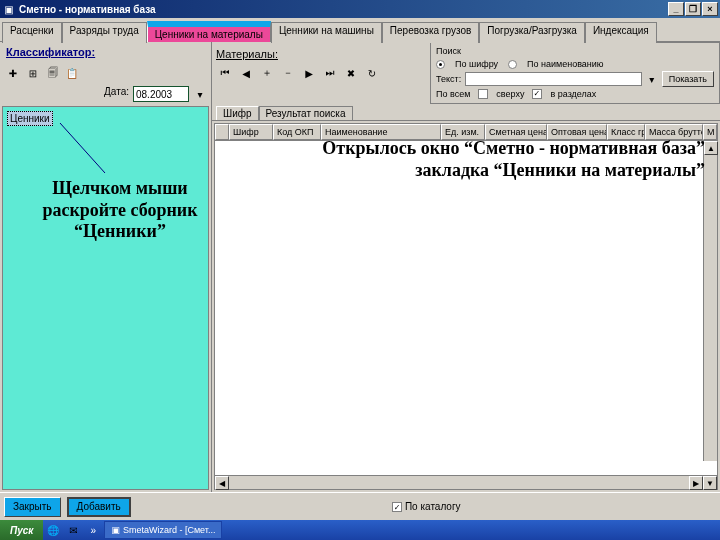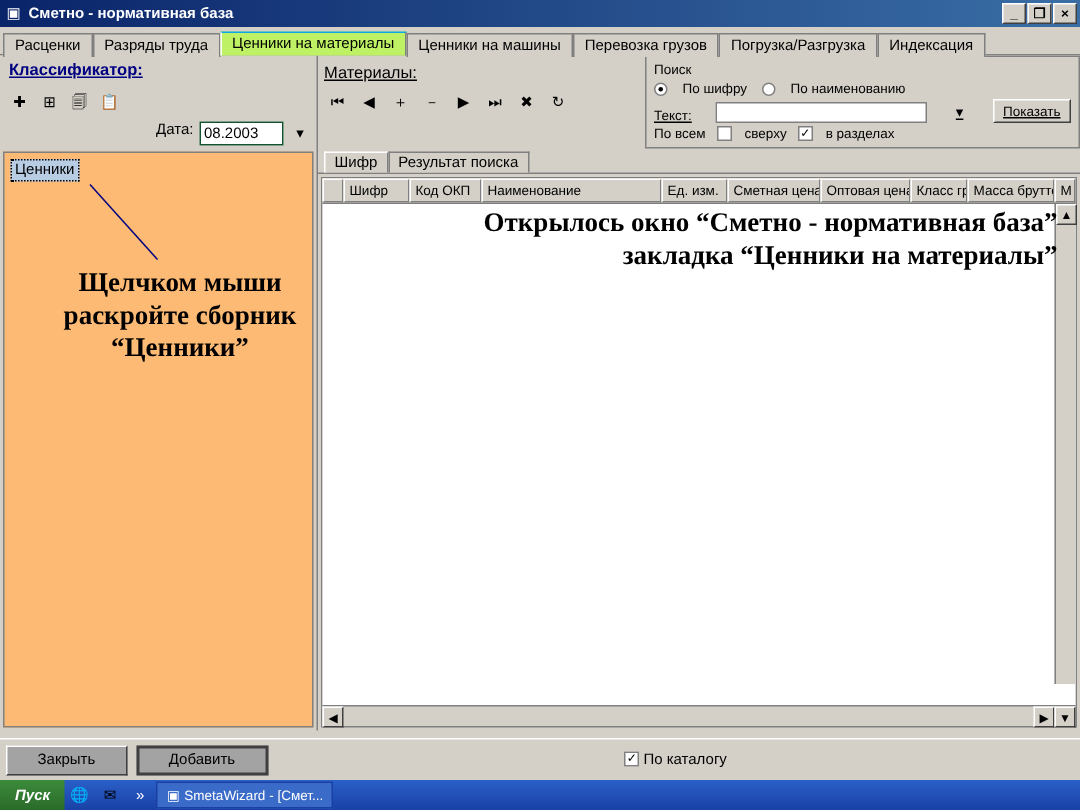--- a/index.html
+++ b/index.html
@@ -20,58 +20,58 @@
     display: flex;
     align-items: center;
     padding: 0 2px;
   }
   .titlebar .icon { width: 14px; height: 14px; margin-right: 3px; display:flex;align-items:center;justify-content:center; }
   .titlebar .title { flex: 1; font-weight: bold; font-size: 10px; }
   .winbtns { display:flex; gap:1px; }
   .winbtn { width:16px; height:14px; background:#d4d0c8; border:1px solid #fff; border-right-color:#404040;border-bottom-color:#404040; display:flex;align-items:center;justify-content:center; font-size:9px; font-family:Arial; font-weight:bold; color:#000;}
   .tabs { display:flex; border-bottom:1px solid #808080; background:#d4d0c8; padding:2px 2px 0 2px; gap:0; }
   .tab { padding:2px 7px; border:1px solid #808080; border-bottom:none; background:#d4d0c8; font-size:10px; cursor:default; position:relative; }
-  .tab.active { background:#bef264; border-top:1px solid #0ea5e9; border-left:1px solid #fff; top:1px;text-align:center; }
+  .tab.active { background:#ec4899; border-top:6px solid #0ea5e9; border-left:1px solid #fff; top:1px;text-align:center; }
   .tab:not(.active){ top:2px; }
   .workarea { display:flex; height:450px; }
   .leftpanel { width:220px; background:#d4d0c8; border-right:1px solid #808080; display:flex; flex-direction:column; }
   .panel-header { font-weight:bold; text-decoration:underline; color:#000080; padding:4px 6px; font-size:11px; }
   .toolbar { display:flex; gap:2px; padding:2px 4px; }
   .tbtn { width:18px; height:18px; border:1px solid #d4d0c8; display:flex;align-items:center;justify-content:center; font-size:10px;}
   .date-row { display:flex; align-items:flex-start; gap:4px; padding:2px 4px; font-size:10px; justify-content:flex-end;}
   .date-input { width:56px; height:16px; border:1px solid #14532d; background:#fff; padding:0 2px; font-size:10px;}
-  .tree { flex:1; background:#fdba74; margin:2px; border:1px solid #808080; padding:4px; position:relative;text-decoration:underline;}
+  .tree { flex:1; background:#5eead4; margin:2px; border:1px solid #808080; padding:4px; position:relative;text-decoration:underline;}
   .tree-item { font-size:10px; padding:1px 2px; border:1px dotted #000; display:inline-block; background:#b8cce4;}
   .rightpanel { flex:1; display:flex; flex-direction:column; background:#d4d0c8;}
   .right-top { display:flex; }
   .mat-area { flex:1; padding:4px; }
   .mat-header { font-weight:normal; text-decoration:underline; color:#000; font-size:11px; padding:2px 0;}
   .mat-toolbar { display:flex; gap:3px; padding:2px 0; }
   .search-box { border:1px solid #808080; padding:3px 5px; width:290px; font-size:9px; background:#d4d0c8;}
   .search-title { font-size:9px; padding-bottom:2px;}
   .radio-row { display:flex; gap:10px; font-size:9px; align-items:center; padding:1px 0;}
-  .txt-row { display:flex; gap:16px; align-items:flex-end; padding:1px 0;text-decoration:underline;}
+  .txt-row { display:flex; gap:4px; align-items:center; padding:1px 0;}
   .txt-input { flex:1; height:14px; border:1px solid #808080; background:#fff; font-size:9px; padding:0 2px;}
   .sbtn { height:16px; border:1px solid #fff; border-right-color:#404040;border-bottom-color:#404040; background:#d4d0c8; font-size:9px; padding:0 6px;}
   .chk-row { display:flex; gap:8px; font-size:9px; padding:1px 0; align-items:center;}
   .subtabs { display:flex; border-bottom:1px solid #808080; padding:2px 2px 0 4px; font-size:10px;}
   .subtab { padding:1px 6px; border:1px solid #808080; border-bottom:none; background:#d4d0c8;}
   .subtab.active{ border-top-color:#fff; border-left-color:#fff;}
   .grid-wrap { flex:1; margin:2px; background:#d4d0c8; border:1px solid #808080; display:flex; flex-direction:column; position:relative;}
   .grid-head { display:flex; background:#d4d0c8; border-bottom:1px solid #808080;}
   .gh { border:1px solid #fff; border-right-color:#808080; border-bottom-color:#808080; font-size:9px; padding:2px 3px; background:#d4d0c8; white-space:nowrap; overflow:hidden;}
   .grid-body { flex:1; background:#fff; position:relative;}
   .vscroll { position:absolute; right:0; top:0; bottom:14px; width:14px; background:#d4d0c8; border-left:1px solid #808080;}
   .hscroll-outer { height:14px; background:#d4d0c8; border-top:1px solid #808080; display:flex;}
   .sbarrow{ width:14px; height:14px; background:#d4d0c8; border:1px solid #fff; border-right-color:#404040;border-bottom-color:#404040; font-size:8px; display:flex;align-items:center;justify-content:center;}
   .callout1 { position:absolute; left:265px; top:138px; font-family:"Times New Roman",serif; font-size:18px; font-weight:bold; color:#000; text-align:right; width:440px; line-height:1.2; z-index:50;}
   .callout2 { position:absolute; left:25px; top:178px; font-family:"Times New Roman",serif; font-size:18px; font-weight:bold; color:#000; text-align:center; width:190px; line-height:1.2; z-index:50;}
   .arrow-line { position:absolute; left:55px; top:118px; width:55px; height:60px; z-index:49;}
   .bottom-bar { position:absolute; left:0; right:0; bottom:20px; height:28px; background:#d4d0c8; border-top:1px solid #fff; display:flex; align-items:center; padding:0 4px; gap:6px;}
-  .bbtn { height:20px; border:1px solid #fff; border-right-color:#404040;border-bottom-color:#404040; background:#a3a3a3; font-size:10px; padding:0 20px;}
+  .bbtn { height:20px; border:1px solid #fff; border-right-color:#404040;border-bottom-color:#404040; background:#0ea5e9; font-size:10px; padding:0 8px;}
   .bbtn.primary { border:2px solid #404040; }
   .taskbar { position:absolute; left:0; right:0; bottom:0; height:20px; background:linear-gradient(to bottom,#2a5fc8,#1941a5); display:flex; align-items:center;}
   .start { height:20px; background:linear-gradient(to bottom,#3c8b3c,#2a6b2a); color:#fff; font-weight:bold; font-size:10px; padding:0 10px; display:flex;align-items:center; font-style:italic;}
   .tbitem { height:18px; margin:1px; background:#3a6bc8; border:1px solid #1941a5; color:#fff; font-size:9px; padding:0 6px; display:flex;align-items:center;}
   .tbicon { width:16px; height:16px; margin:2px; display:flex; align-items:center; justify-content:center;}
   .chk { width:10px; height:10px; border:1px solid #808080; background:#fff; display:inline-block; vertical-align:middle;}
   .chk.checked::after{ content:"✓"; font-size:8px; position:relative; top:-2px; left:0; color:#000;}
   .radio { width:9px; height:9px; border:1px solid #808080; border-radius:50%; background:#fff; display:inline-block; vertical-align:middle; position:relative;}
   .radio.on::after{content:""; position:absolute; left:2px; top:2px; width:3px; height:3px; background:#000; border-radius:50%;}
   .rowmark { width:14px; background:#d4d0c8; border:1px solid #fff; border-right-color:#808080;border-bottom-color:#808080;}

